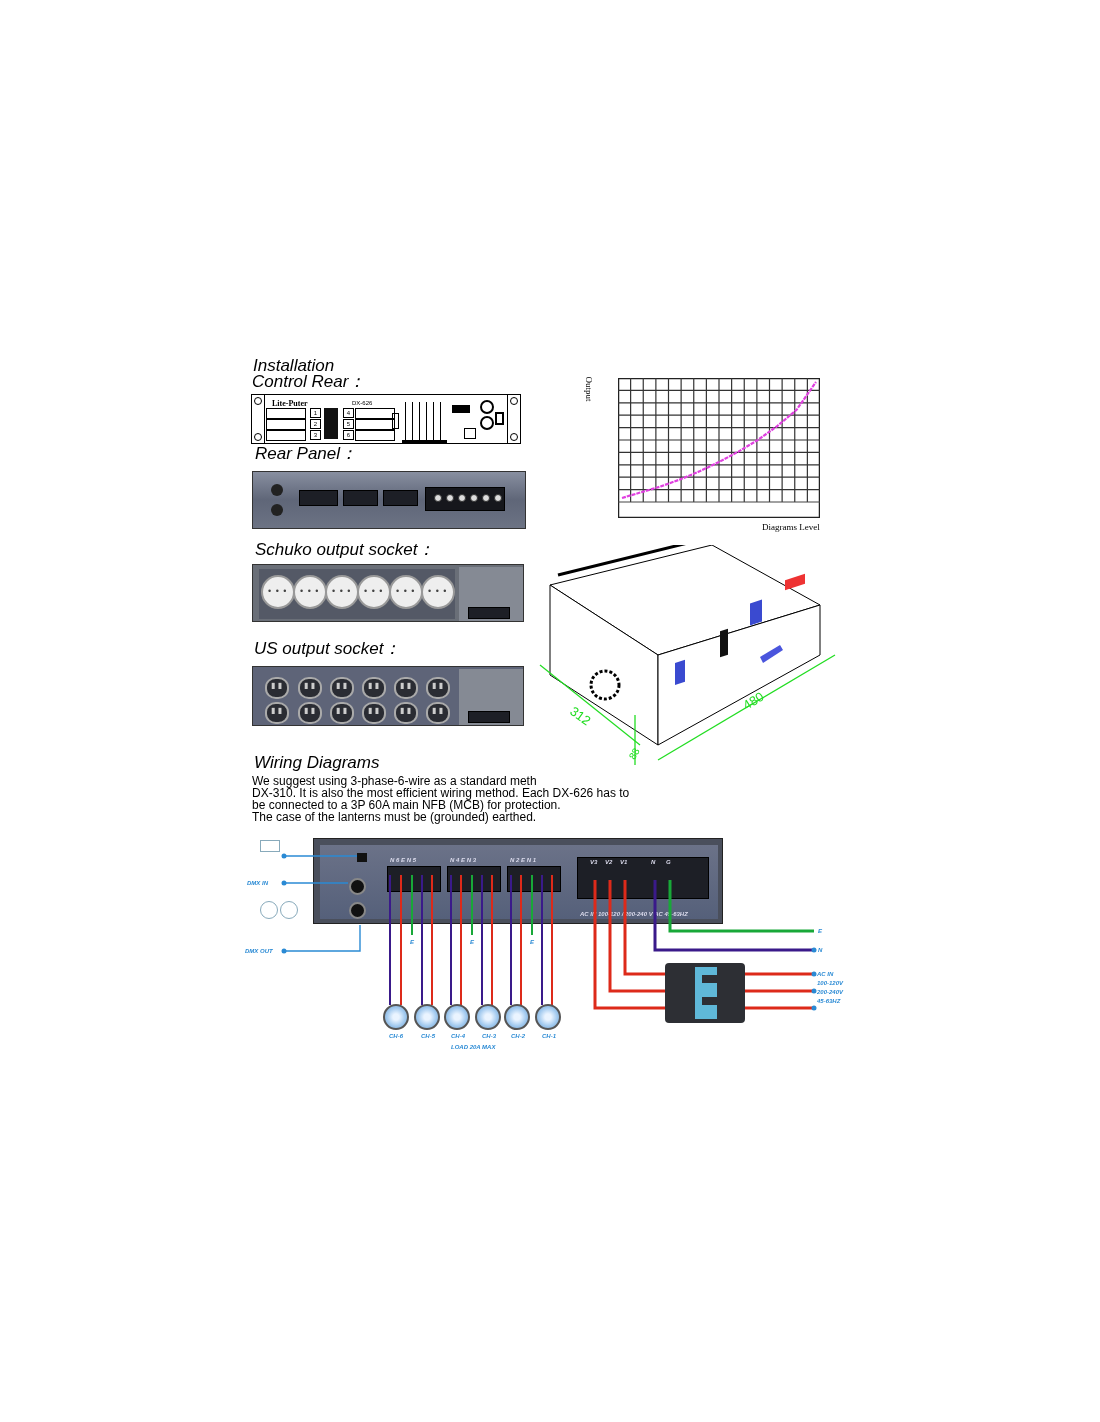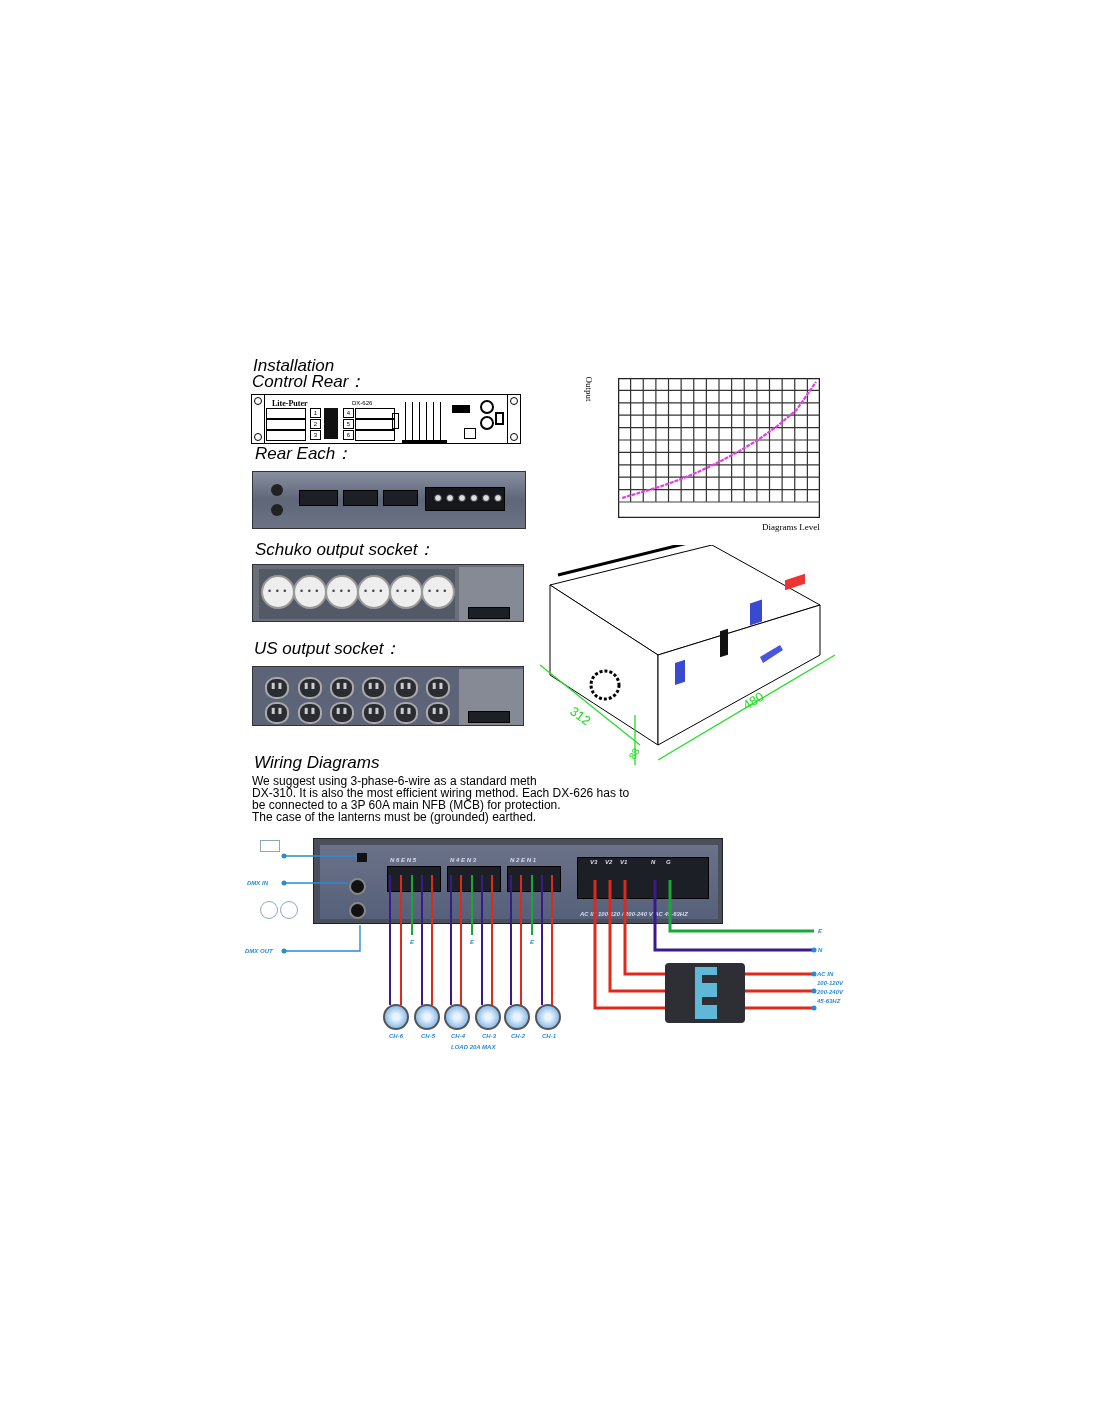--- a/index.html
+++ b/index.html
@@ -53,21 +53,21 @@
   <div class="abs" style="left:140px;top:18px;width:5px;height:14px;border:1px solid #000;"></div>
 
   <div class="abs" style="left:150px;top:7px;width:45px;height:38px;background:repeating-linear-gradient(90deg,#fff 0 3px,#000 3px 4px,#fff 4px 7px);border-bottom:3px solid #000;"></div>
   <div class="abs" style="left:200px;top:10px;width:18px;height:8px;background:#000;"></div>
   <div class="abs" style="left:228px;top:5px;width:10px;height:10px;border:2px solid #000;border-radius:50%;"></div>
   <div class="abs" style="left:228px;top:21px;width:10px;height:10px;border:2px solid #000;border-radius:50%;"></div>
   <div class="abs" style="left:243px;top:17px;width:5px;height:9px;border:2px solid #000;"></div>
   <div class="abs" style="left:212px;top:33px;width:10px;height:9px;border:1px solid #000;"></div>
 </div>
 
-<div class="abs lbl" style="left:255px;top:447px;">Rear Each：</div>
+<div class="abs lbl" style="left:255px;top:447px;">Rear Panel：</div>
 
 <div class="abs panel-dark" style="left:252px;top:471px;width:274px;height:58px;background:linear-gradient(#888fa0,#5f6678 50%,#6c7384);">
   <div class="abs" style="left:18px;top:12px;width:12px;height:12px;border-radius:50%;background:#222;"></div>
   <div class="abs" style="left:18px;top:32px;width:12px;height:12px;border-radius:50%;background:#222;"></div>
   <div class="tb" style="left:46px;top:18px;width:37px;height:14px;"></div>
   <div class="tb" style="left:90px;top:18px;width:33px;height:14px;"></div>
   <div class="tb" style="left:130px;top:18px;width:33px;height:14px;"></div>
   <div class="tb" style="left:172px;top:15px;width:78px;height:22px;background:#16171c;"></div>
   <div class="screw" style="left:181px;top:22px;"></div>
   <div class="screw" style="left:193px;top:22px;"></div>

